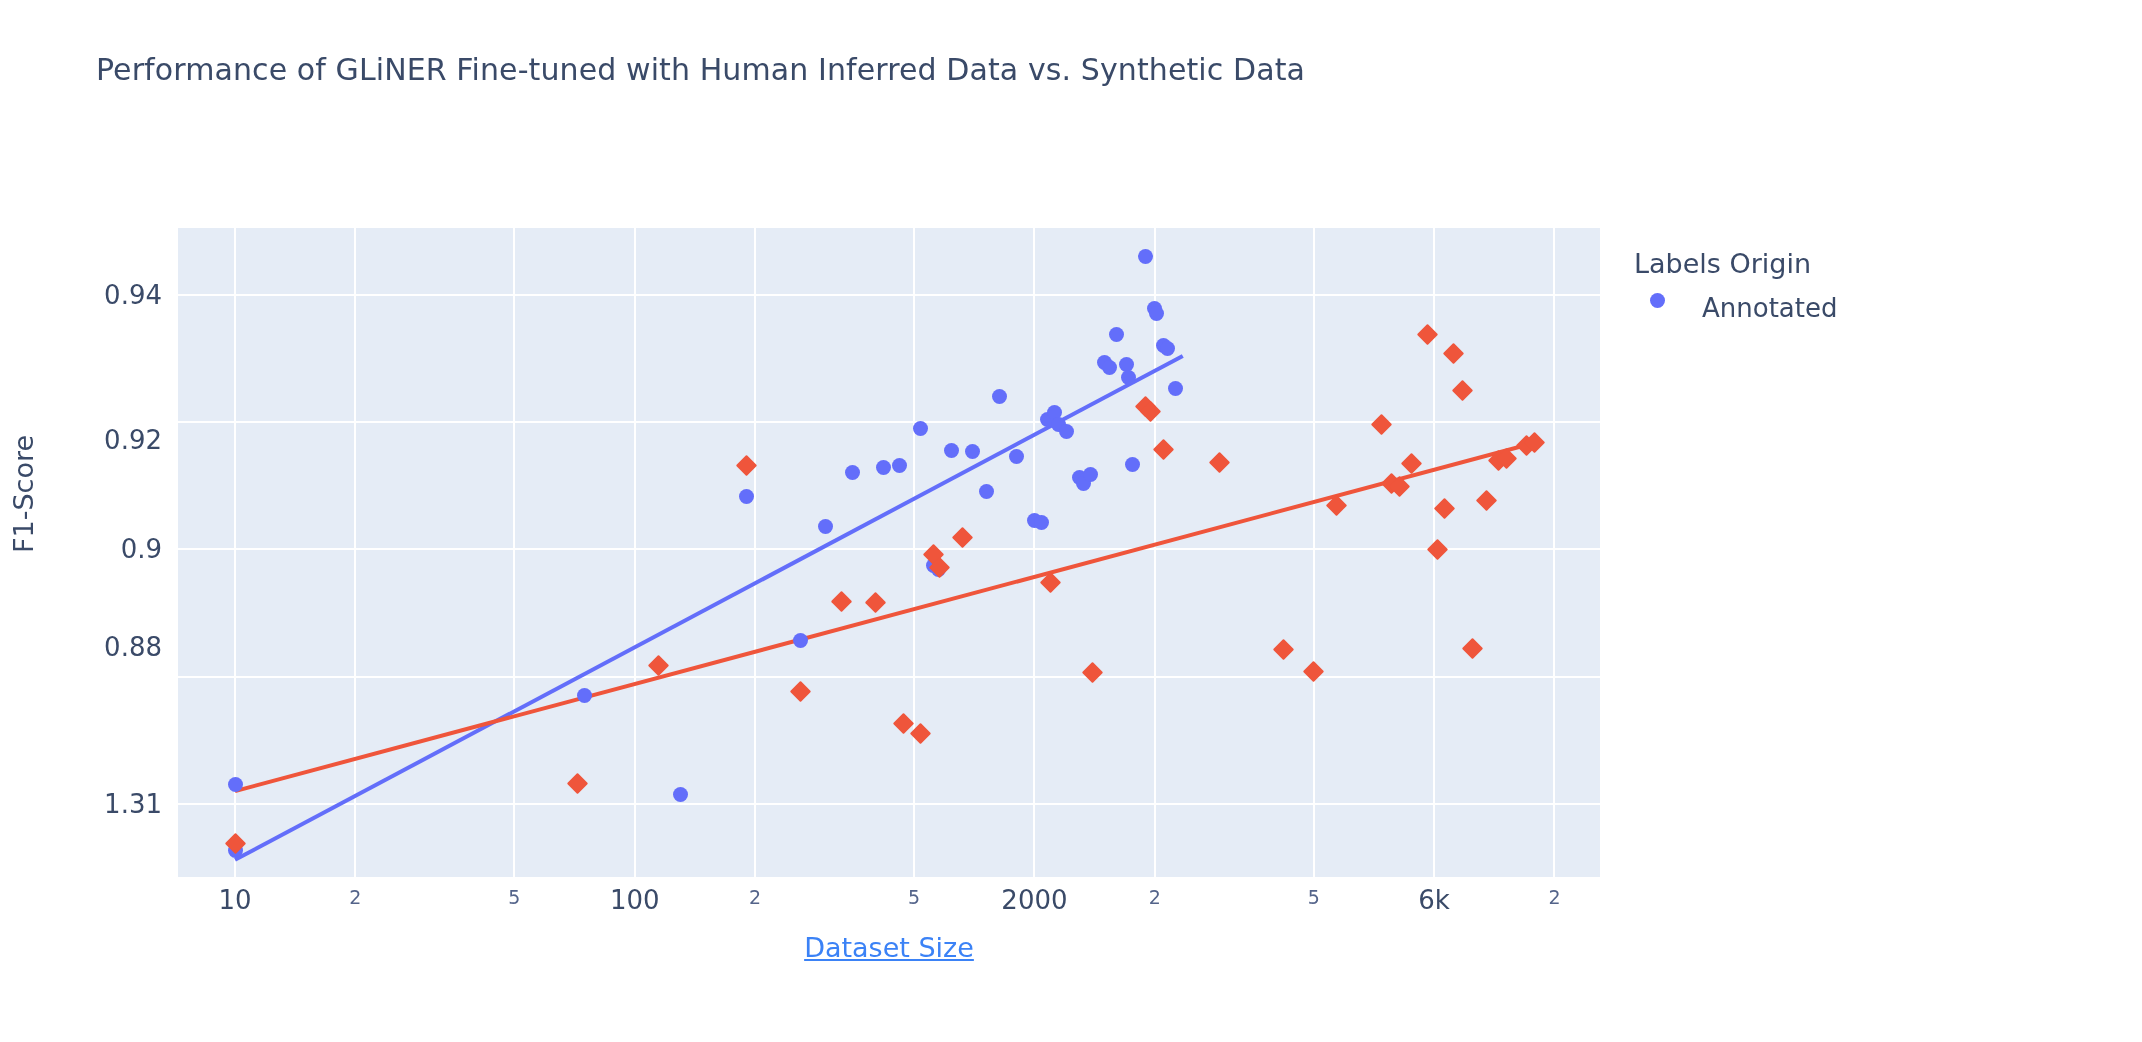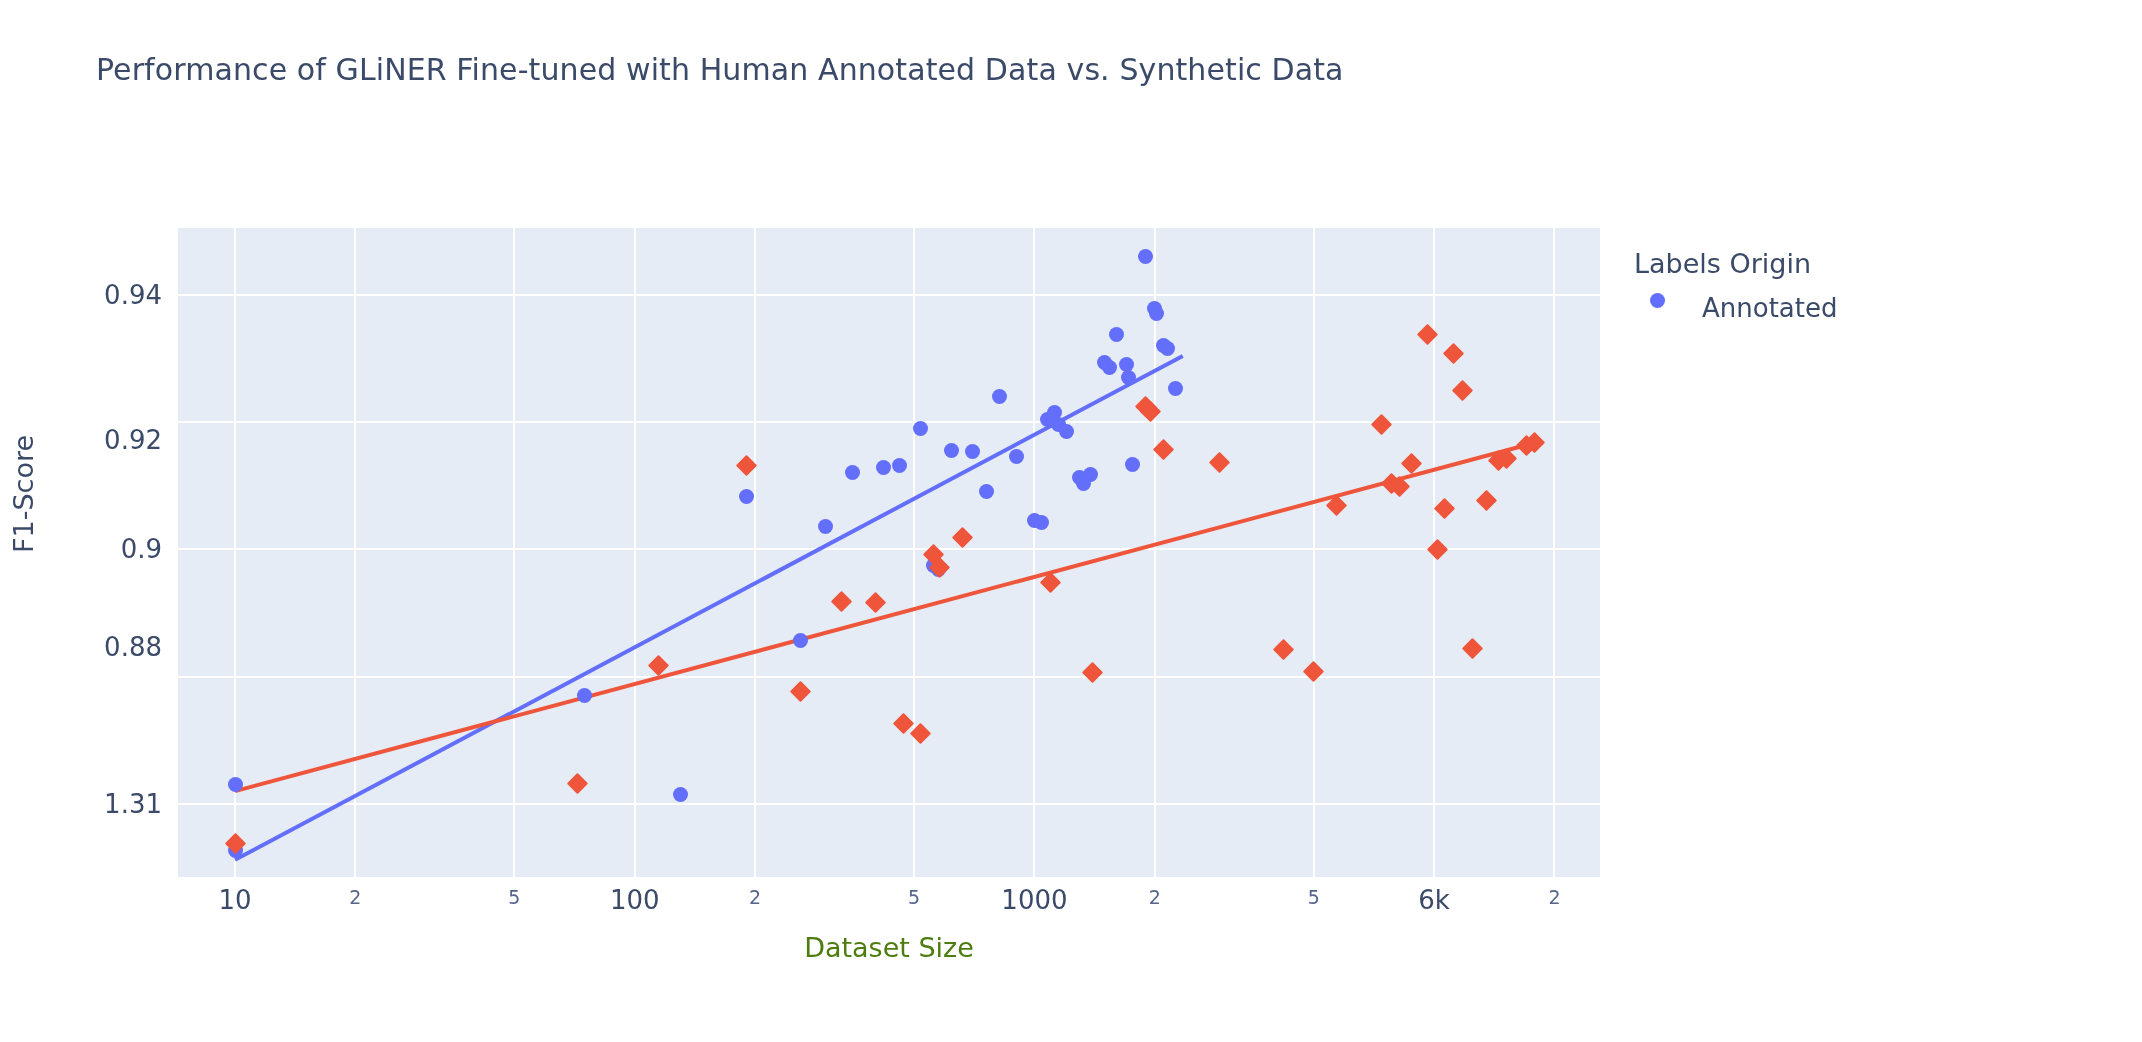--- a/index.html
+++ b/index.html
@@ -87,22 +87,23 @@
     color: #3a4a68;
     transform: translateY(-50%);
     white-space: nowrap;
   }
   #xaxis-title {
     position: absolute;
     left: 889px;
     top: 932px;
     transform: translateX(-50%);
     font-size: 27px;
-    color: #4d7c0f;
-    white-space: nowrap;
+    color: #3b82f6;
+    white-space: nowrap;
+    text-decoration: underline;
   }
   #yaxis-title {
     position: absolute;
     left: 8px;
     top: 553px;
     transform: rotate(-90deg);
     transform-origin: left top;
     font-size: 27px;
     color: #3a4a68;
     white-space: nowrap;
@@ -143,21 +144,21 @@
     font-size: 26px;
     color: #3a4a68;
     margin-left: 22px;
   }
 </style>
 </head>
 <body>
 
 <div id="figure">
 
-  <div id="chart-title">Performance of GLiNER Fine-tuned with Human Annotated Data vs. Synthetic Data</div>
+  <div id="chart-title">Performance of GLiNER Fine-tuned with Human Inferred Data vs. Synthetic Data</div>
 
   <div id="plot-area">
     <div id="grid-layer">
         <div class="gridline v" style="left: 56.0246px;"></div>
         <div class="gridline v" style="left: 455.728px;"></div>
         <div class="gridline v" style="left: 855.431px;"></div>
         <div class="gridline v" style="left: 1255.13px;"></div>
         <div class="gridline v" style="left: 176.347px;"></div>
         <div class="gridline v" style="left: 335.405px;"></div>
         <div class="gridline v" style="left: 576.05px;"></div>
@@ -250,21 +251,21 @@
         <div class="marker diamond" style="left: 1320.63px; top: 232.876px; background: rgb(239, 85, 59);"></div>
         <div class="marker diamond" style="left: 1328.82px; top: 230.331px; background: rgb(239, 85, 59);"></div>
         <div class="marker diamond" style="left: 1348.25px; top: 217.606px; background: rgb(239, 85, 59);"></div>
         <div class="marker diamond" style="left: 1356.23px; top: 214.425px; background: rgb(239, 85, 59);"></div>
       </div>
   </div>
 
   <div id="axis-labels">
       <div class="tick-label xtick-major" style="left: 235.025px;">10</div>
       <div class="tick-label xtick-major" style="left: 634.728px;">100</div>
-      <div class="tick-label xtick-major" style="left: 1034.43px;">1000</div>
+      <div class="tick-label xtick-major" style="left: 1034.43px;">2000</div>
       <div class="tick-label xtick-major" style="left: 1434.13px;">6k</div>
       <div class="tick-label xtick-minor" style="left: 355.347px;">2</div>
       <div class="tick-label xtick-minor" style="left: 514.405px;">5</div>
       <div class="tick-label xtick-minor" style="left: 755.05px;">2</div>
       <div class="tick-label xtick-minor" style="left: 914.108px;">5</div>
       <div class="tick-label xtick-minor" style="left: 1154.75px;">2</div>
       <div class="tick-label xtick-minor" style="left: 1313.81px;">5</div>
       <div class="tick-label xtick-minor" style="left: 1554.46px;">2</div>
       <div class="ytick" style="top: 803.828px;">1.31</div>
       <div class="ytick" style="top: 647px;">0.88</div>

